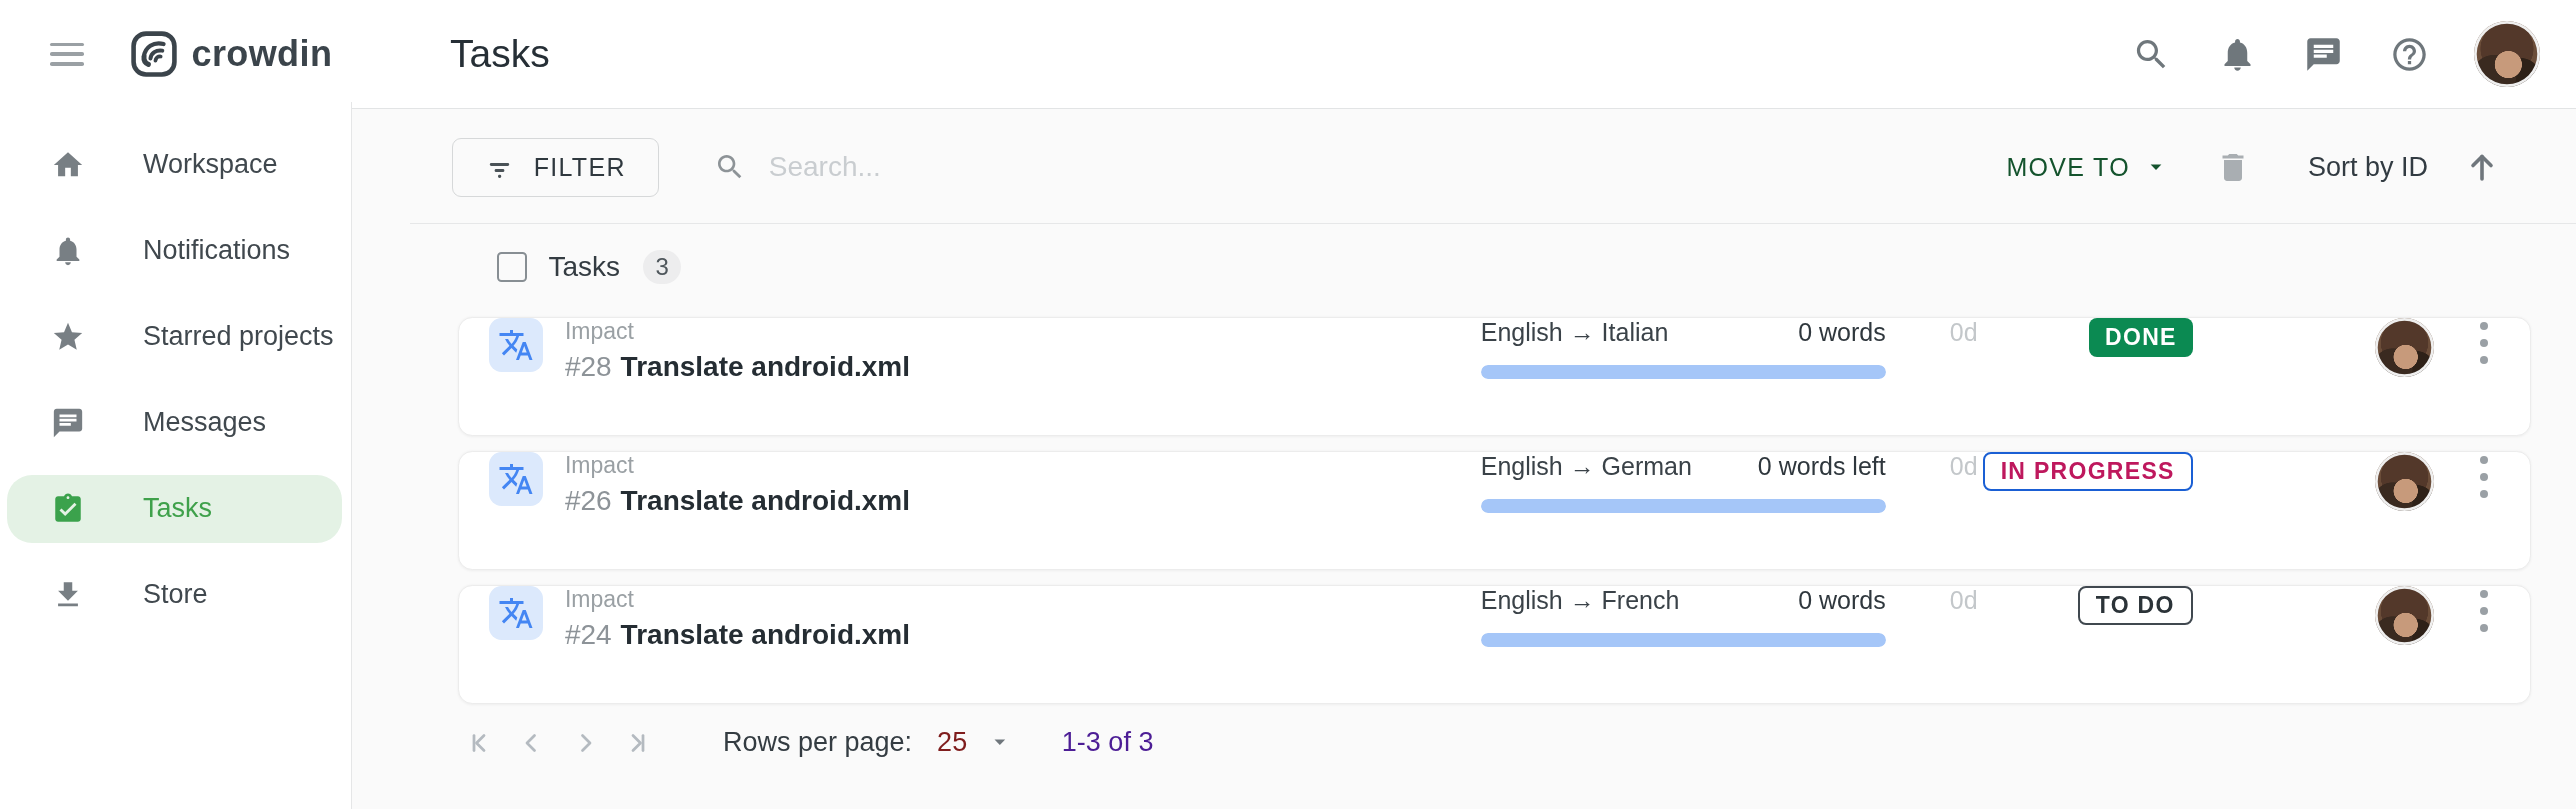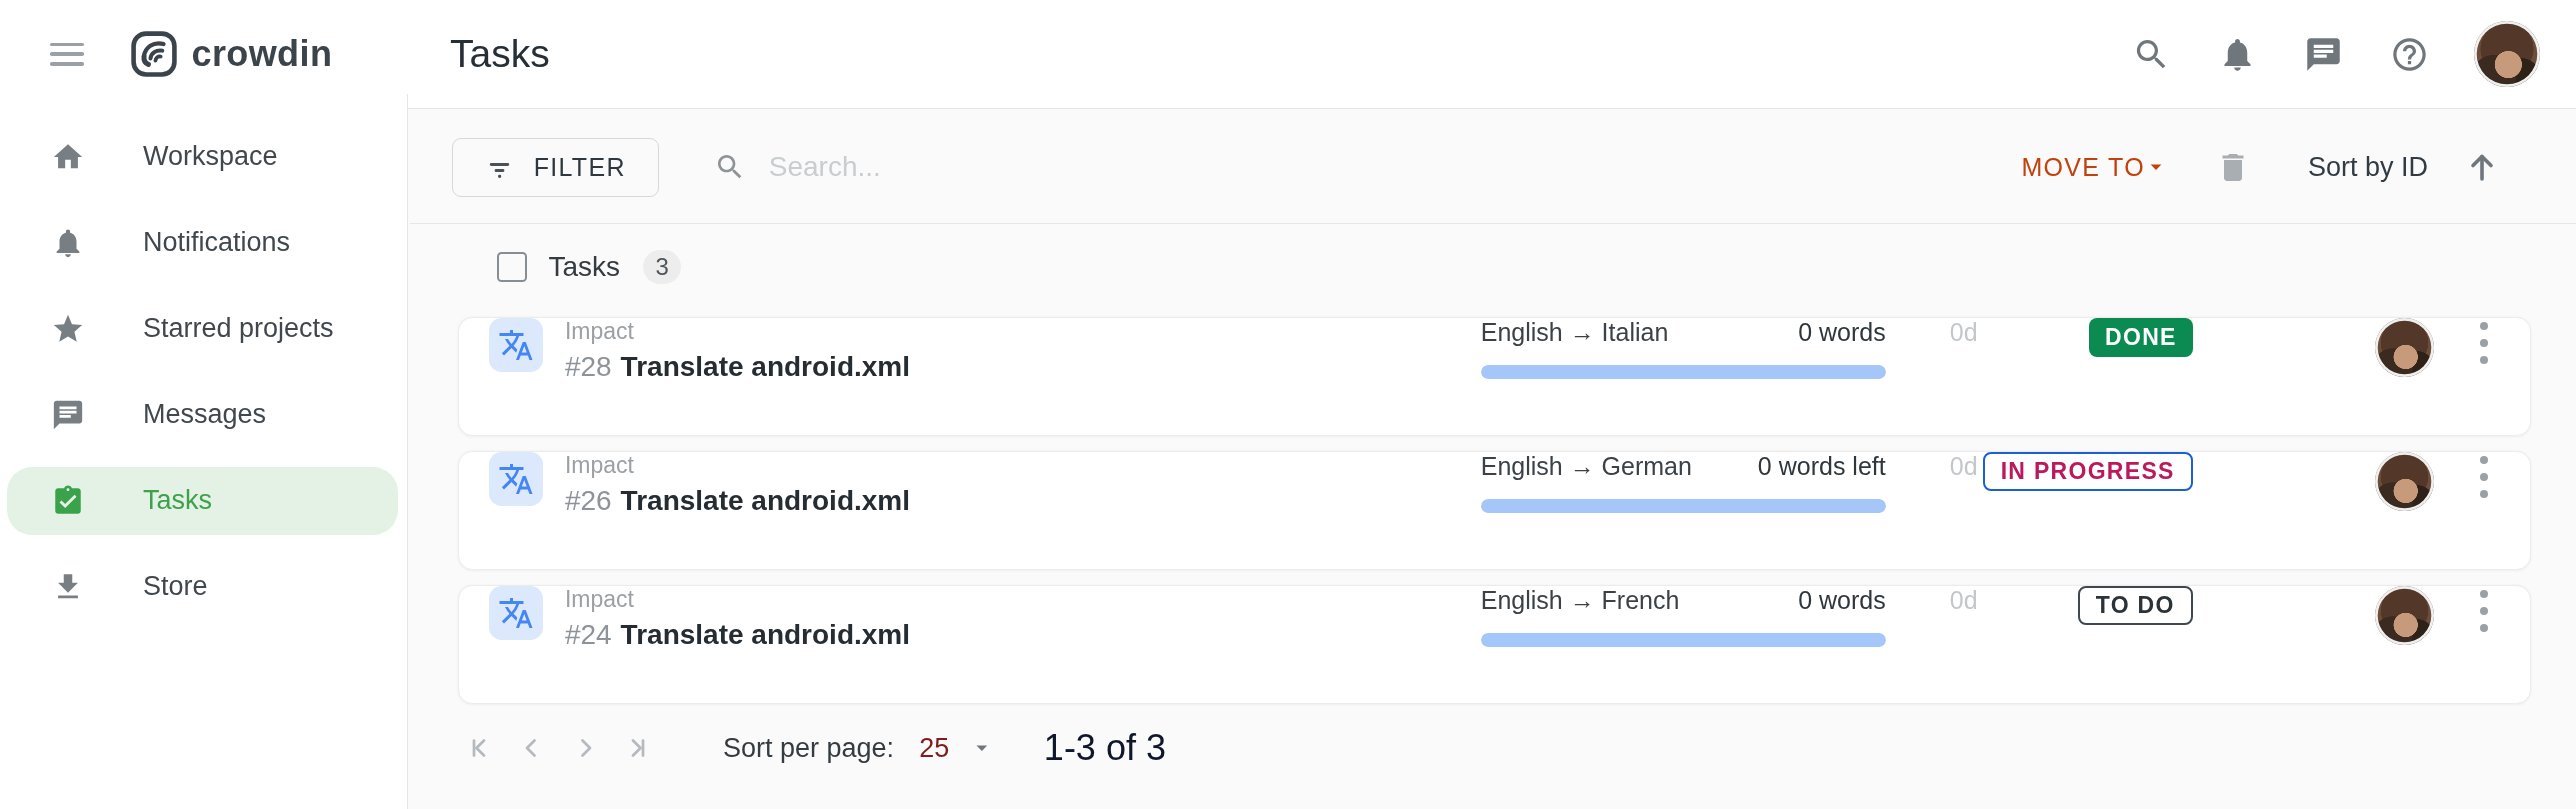--- a/index.html
+++ b/index.html
@@ -32,21 +32,21 @@
       radial-gradient(circle at 30% 85%, #3a2a20 0 30%, rgba(0,0,0,0) 31%),
       radial-gradient(circle at 70% 88%, #2e2118 0 28%, rgba(0,0,0,0) 29%),
       radial-gradient(circle at 50% 42%, #53382a 0 52%, #6b4d39 53% 74%, #7d5c45 75% 100%);
     box-shadow:0 0 0 2.7px #efefef inset;
     flex:none; cursor:pointer;
   }
   .avatar.lg { width:66px; height:66px; }
   .avatar.md { width:59px; height:59px; }
   
   .sidebar {
-    position:absolute; top:94px; left:0; bottom:0; width:408px;
+    position:absolute; top:102px; left:0; bottom:0; width:352px;
     background:#ffffff; border-right:1.8px solid #e5e6e7;
     padding-top:19.7px;
   }
   .nav-item {
     height:86px; display:flex; align-items:center; cursor:pointer; position:relative;
   }
   .nav-item .pill {
     position:absolute; left:7.2px; right:9px; top:9px; bottom:9px;
     border-radius:25px; background:transparent;
   }
@@ -72,21 +72,21 @@
   }
   .filter-btn svg { width:29px; height:29px; color:#3a424850; color:#4a5257; }
   .toolbar-search { display:flex; align-items:center; margin-left:55px; gap:23px; flex:1; }
   .toolbar-search svg { width:32px; height:32px; color:#8d9397; }
   .toolbar-search input {
     border:none; outline:none; background:transparent; font-size:28px; color:#3a4248;
     font-family:"Liberation Sans", sans-serif; width:537px;
   }
   .toolbar-search input::placeholder { color:#c9cdd0; }
   .toolbar-right { display:flex; align-items:center; }
-  .move-to { display:flex; align-items:center; gap:2px; color:#c2410c; font-size:25px; font-weight:500; letter-spacing:1.3px; cursor:default; }
+  .move-to { display:flex; align-items:center; gap:17px; color:#14532d; font-size:25px; font-weight:500; letter-spacing:1.3px; cursor:default; }
   .move-to svg { width:18px; height:12.5px; }
   .trash-btn { margin-left:50px; width:36px; height:39px; color:#a9aeb2; cursor:pointer; }
   .trash-btn svg { width:36px; height:39px; }
   .sort-by { margin-left:57px; font-size:27px; color:#323b42; cursor:pointer; }
   .sort-dir { margin-left:36px; width:36px; height:36px; color:#6f767c; cursor:pointer; }
   .sort-dir svg { width:36px; height:36px; }
   
   .select-row { height:86px; display:flex; align-items:center; padding-left:87px; }
   .checkbox {
     width:30px; height:30px; border:2.7px solid #878e93; border-radius:4.5px; background:#fafafa; cursor:pointer; flex:none;
@@ -132,21 +132,21 @@
   .kebab { margin-left:43px; width:14.3px; height:50px; display:flex; flex-direction:column; align-items:center; justify-content:center; gap:9px; cursor:pointer; }
   .kebab i { width:8px; height:8px; border-radius:50%; background:#9aa0a5; }
   
   .pagination { display:flex; align-items:center; margin-top:23px; padding-left:54px; }
   .pg-btn { width:30px; height:30px; color:#b4bac0; cursor:pointer; margin-right:23px; }
   .pg-btn svg { width:30px; height:30px; }
   .rows-label { margin-left:47px; font-size:27px; color:#343c42; }
   .rows-select { display:flex; align-items:center; margin-left:25px; cursor:pointer; }
   .rows-value { font-size:27px; color:#7f1d1d; }
   .rows-select svg { width:19.7px; height:12.5px; margin-left:23px; color:#6f767c; }
-  .range-label { margin-left:52px; font-size:36px; color:#0f172a; }
+  .range-label { margin-left:52px; font-size:27px; color:#4c1d95; }
 </style>
 </head>
 <body>
 
 <div class="topbar">
   <div class="topbar-left">
     <div class="hamburger">
       <span></span>
         <span></span>
         <span></span>
@@ -403,21 +403,21 @@
       <svg viewBox="0 0 24 24" fill="none" stroke="currentColor" stroke-width="2.2" stroke-linecap="round" stroke-linejoin="round">
           <path d="M10 6l6 6-6 6"></path>
         </svg>
     </div>
     <div class="pg-btn">
       <svg viewBox="0 0 24 24" fill="none" stroke="currentColor" stroke-width="2.2" stroke-linecap="round" stroke-linejoin="round">
           <path d="M8 6l6 6-6 6"></path>
           <path d="M16 6v12"></path>
         </svg>
     </div>
-    <span class="rows-label">Sort per page:</span>
+    <span class="rows-label">Rows per page:</span>
     <div class="rows-select">
       <span class="rows-value">25</span>
       <svg viewBox="0 0 20 14" fill="currentColor">
           <path d="M4 4l6 6 6-6z"></path>
         </svg>
     </div>
     <span class="range-label">1-3 of 3</span>
   </div>
 
 </div>

